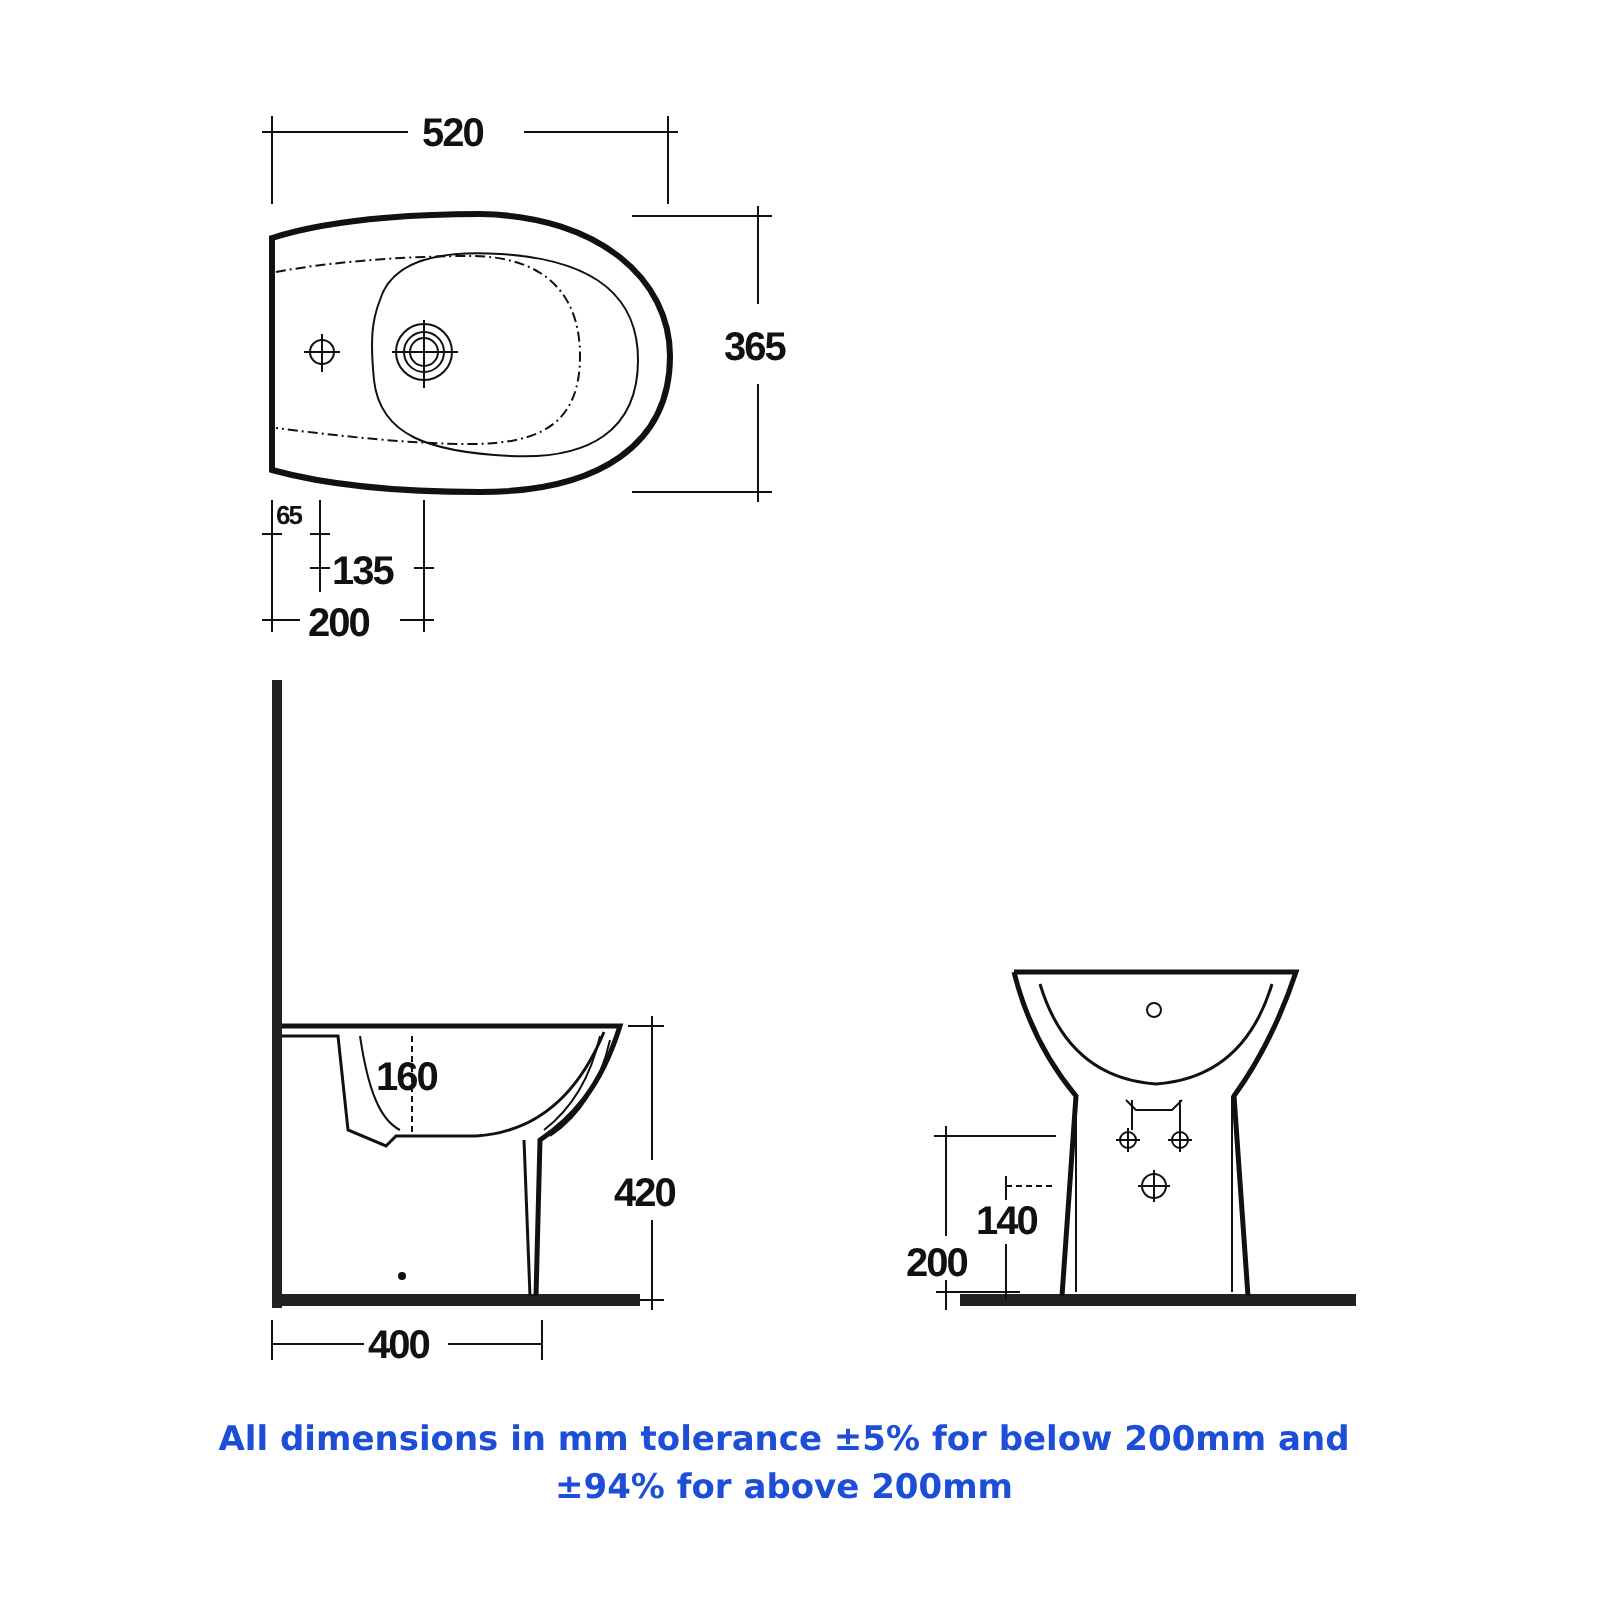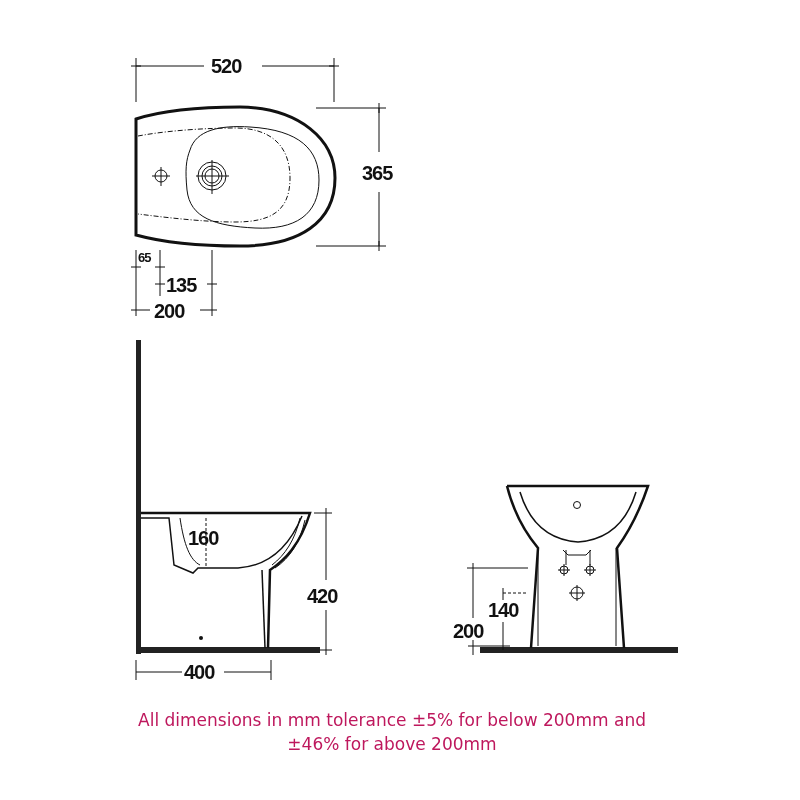--- a/index.html
+++ b/index.html
@@ -1,19 +1,19 @@
 <!DOCTYPE html>
 <html><head>
 <meta charset="utf-8">
 <style>
   html, body { margin:0; padding:0; background:#ffffff; }
   body { width:800px; height:800px; position:relative; overflow:hidden; font-family:"Liberation Sans", sans-serif; }
   svg#drawing { position:absolute; left:0; top:0; }
   .dim-label { font-family:"Liberation Sans", sans-serif; font-weight:bold; fill:#111; letter-spacing:-1px; }
-  .caption { position:absolute; left:0; width:784px; top:708px; text-align:center; font-family:"DejaVu Sans", sans-serif; font-weight:normal; font-size:17px; line-height:24px; color:#be185d; }
+  .caption { position:absolute; left:0; width:784px; top:708px; text-align:center; font-family:"DejaVu Sans", sans-serif; font-weight:bold; font-size:17px; line-height:24px; color:#1d4ed8; }
 </style>
 </head>
 <body>
 
 <svg id="drawing" width="800" height="800" viewBox="0 0 800 800" xmlns="http://www.w3.org/2000/svg">
 
   <g stroke="#111" fill="none">
 
     <g stroke-width="1">
       <line x1="136" y1="66" x2="204" y2="66"></line>
@@ -134,14 +134,14 @@
       <line x1="503" y1="622" x2="503" y2="650"></line>
       <line x1="468" y1="646" x2="510" y2="646"></line>
     </g>
   </g>
   <text class="dim-label" x="488" y="617" font-size="20">140</text>
   <text class="dim-label" x="453" y="638" font-size="20">200</text>
 </svg>
 
 <div class="caption">
   <div>All dimensions in mm tolerance ±5% for below 200mm and</div>
-  <div>±46% for above 200mm</div>
+  <div>±94% for above 200mm</div>
 </div>
 
 </body></html>

